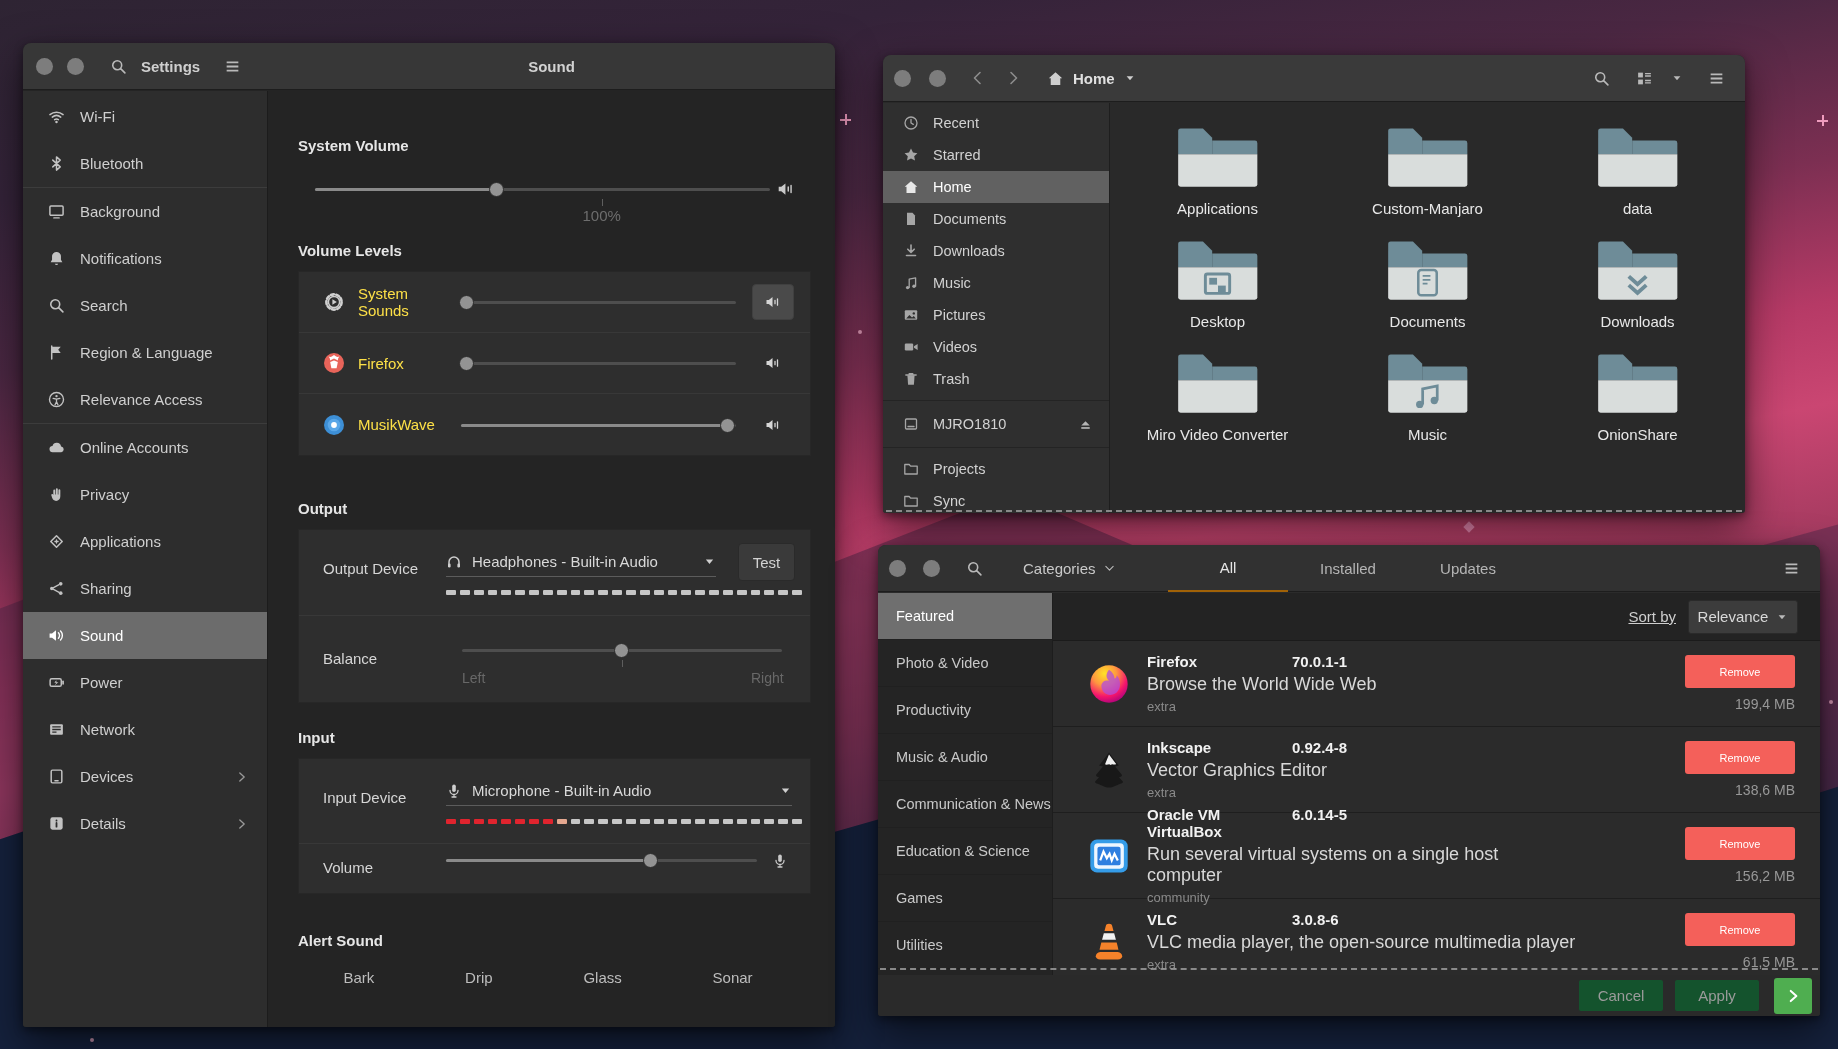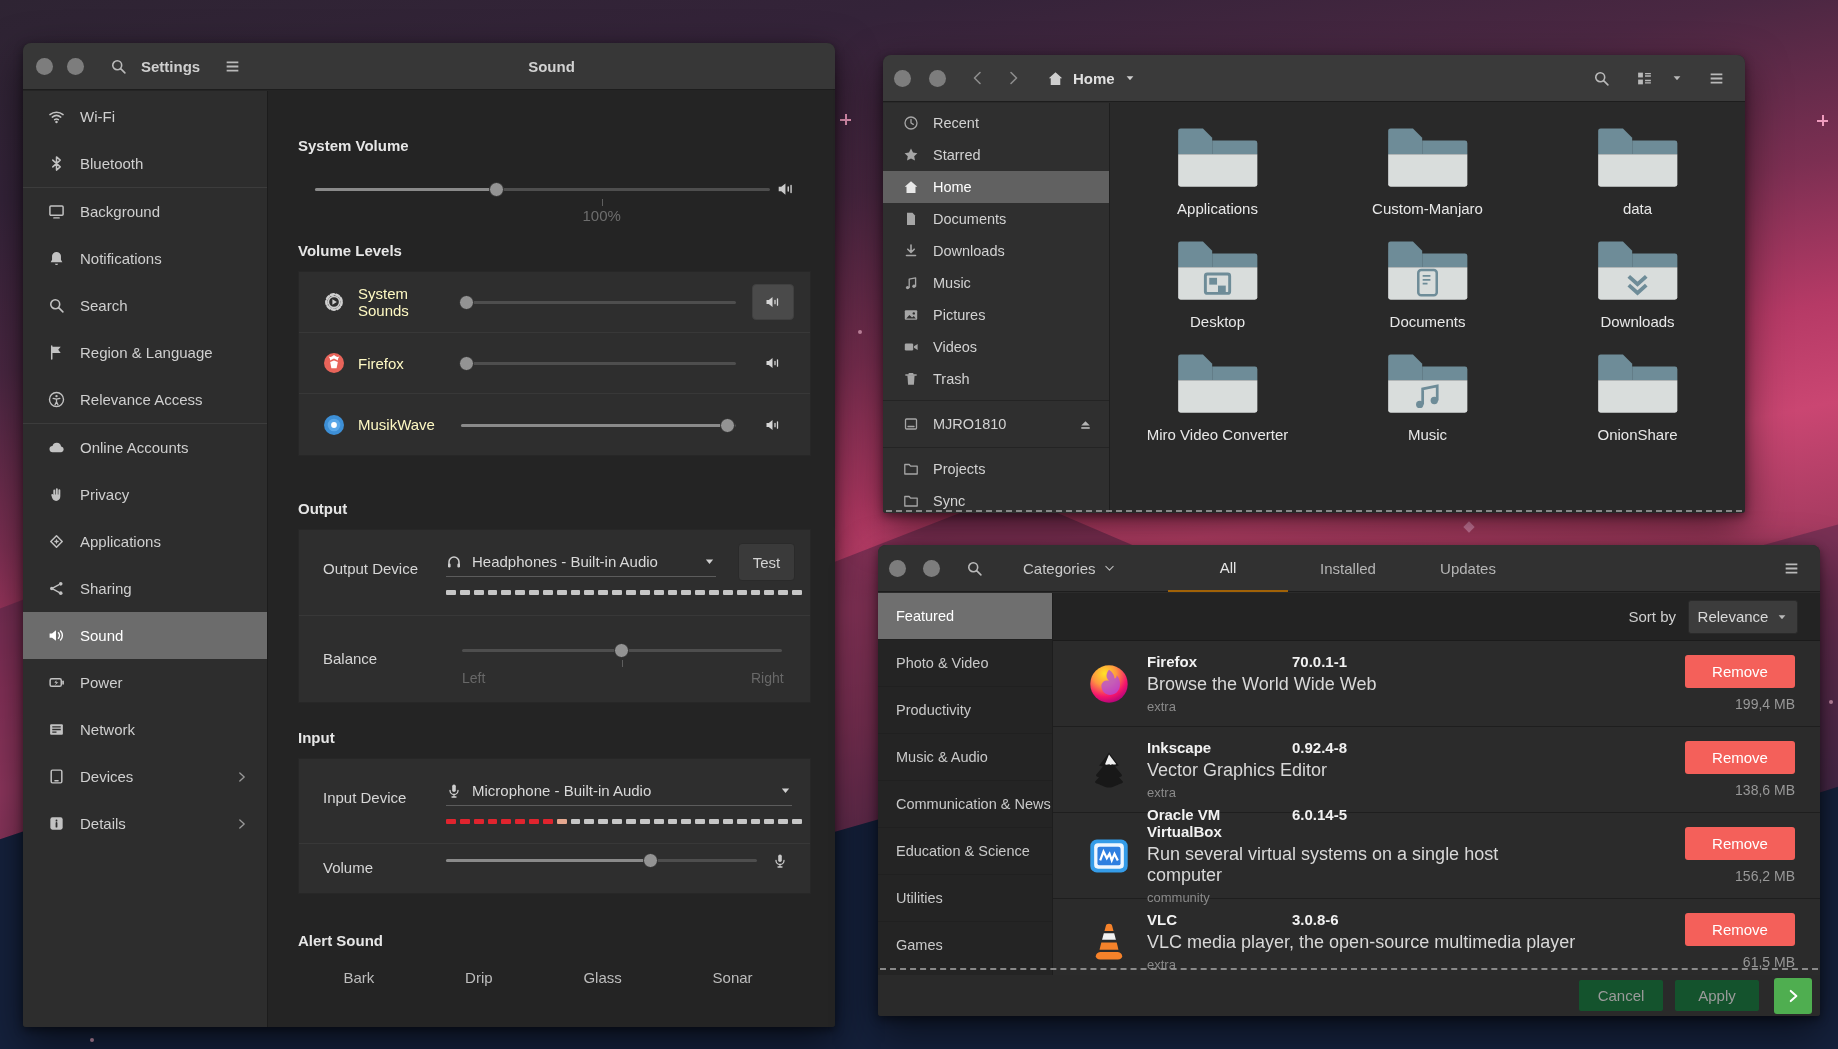--- a/index.html
+++ b/index.html
@@ -53,21 +53,21 @@
   .sysvol-row{display:flex;align-items:center;margin-top:26px;}
   .sysvol-row .slider{margin-left:17px;max-width:455px;}
   .sysvol-row .endicon{margin-left:auto;margin-right:16px;width:18px;height:18px;color:#c9c9c9;display:inline-flex;}
   .endicon svg{width:100%;height:100%;}
   
   .card{background:#2e2e2e;border:1px solid #272727;margin-top:12px;width:100%;}
   .vl-row{height:61px;display:flex;align-items:center;padding-left:24px;border-bottom:1px solid #383838;}
   .vl-row:last-child{border-bottom:none;}
   .vl-badge{width:22px;height:22px;display:inline-flex;color:#d0d0d0;}
   .vl-badge svg{width:100%;height:100%;}
-  .vl-label{margin-left:13px;width:103px;color:#fef9c3;}
+  .vl-label{margin-left:13px;width:103px;color:#fde047;}
   .vl-row .slider{max-width:288px;}
   .vl-end{width:74px;display:flex;justify-content:center;}
   .icon-box{width:42px;height:36px;background:#4a4a4a;border:1px solid #404040;border-radius:4px;display:flex;align-items:center;justify-content:center;}
   .sp-sm{width:16px;height:16px;color:#d6d6d6;display:inline-flex;}
   .sp-sm svg{width:100%;height:100%;}
   
   .dev-row{position:relative;height:86px;border-bottom:1px solid #383838;}
   .dev-row .rowlabel{position:absolute;left:24px;top:30px;color:#d6d6d6;}
   .select-line{position:absolute;left:147px;top:17px;height:30px;display:flex;align-items:center;gap:10px;border-bottom:1px solid #5c5c5c;}
   .select-line .dicon{width:16px;height:16px;color:#cfcfcf;display:inline-flex;}
@@ -117,35 +117,35 @@
   .cat-label{display:flex;align-items:center;gap:7px;color:#c9c9c9;margin-left:40px;}
   .sw-tabs{position:absolute;left:290px;top:0;height:47px;display:flex;}
   .sw-tab{width:120px;height:47px;display:flex;align-items:center;justify-content:center;color:#b5b5b5;}
   .sw-tab.active{color:#e5e5e5;font-weight:normal;border-bottom:2px solid #a16207;}
   .sw-body{position:absolute;top:48px;bottom:0;left:0;right:0;display:flex;}
   .sw-sidebar{width:175px;background:#242424;border-right:1px solid #1d1d1d;}
   .sw-cat{height:47px;display:flex;align-items:center;padding-left:18px;color:#c9c9c9;font-size:14.5px;border-bottom:1px solid #202020;}
   .sw-cat.selected{background:#6f6f6f;color:#fff;}
   .sw-main{flex:1;display:flex;flex-direction:column;position:relative;}
   .sortbar{height:48px;background:#232323;border-bottom:1px solid #1b1b1b;display:flex;align-items:center;justify-content:flex-end;}
-  .sortbar .slabel{color:#cfcfcf;margin-right:12px;}
+  .sortbar .slabel{color:#cfcfcf;margin-right:12px;text-decoration:underline;}
   .sort-btn{width:110px;height:34px;background:#3c3c3c;border:1px solid #2a2a2a;border-radius:3px;color:#d9d9d9;display:flex;align-items:center;justify-content:center;gap:8px;margin-right:22px;}
   .sort-btn .hicon{width:12px;height:12px;}
   .pkg-list{height:328px;overflow:hidden;}
   .pkg-row{height:86px;display:flex;align-items:center;padding-left:34px;border-bottom:1px solid #1e1e1e;background:#2b2b2b;}
   .pkg-icon{width:44px;height:44px;flex:0 0 auto;display:inline-flex;}
   .pkg-icon svg{width:100%;height:100%;}
   .pkg-text{margin-left:16px;position:relative;width:430px;}
   .pkg-line1{display:flex;}
   .pkg-name{font-weight:bold;color:#f2f2f2;width:145px;flex:0 0 auto;}
   .pkg-version{font-weight:bold;color:#f2f2f2;}
   .pkg-desc{color:#d8d8d8;font-size:18px;margin-top:4px;}
   .pkg-repo{color:#8a8a8a;font-size:13px;margin-top:4px;}
   .pkg-action{margin-left:auto;padding-right:25px;display:flex;flex-direction:column;align-items:flex-end;}
-  .remove-btn{width:110px;height:33px;border:none;border-radius:3px;color:#fff;font-size:15px;font-family:inherit;display:flex;align-items:center;justify-content:center;}
+  .remove-btn{width:110px;height:33px;border:none;border-radius:3px;color:#fff;font-size:11px;font-family:inherit;display:flex;align-items:center;justify-content:center;}
   .pkg-size{color:#989898;font-size:14px;margin-top:8px;}
   .sw-dashed{position:absolute;left:2px;right:2px;bottom:46px;border-top:2px dashed #9b9b9b;opacity:.85;z-index:3;}
   .sw-footer{position:absolute;left:0;right:0;bottom:0;height:41px;background:#2a2a2a;display:flex;align-items:center;justify-content:flex-end;gap:10px;z-index:2;}
   .ftr-btn{width:86px;height:33px;background:#14532d;border:1px solid #2a2a2a;border-radius:3px;color:#9b9b9b;display:flex;align-items:center;justify-content:center;}
   .go-btn{width:38px;height:36px;border-radius:3px;display:flex;align-items:center;justify-content:center;margin-left:4px;margin-right:8px;}
   .go-btn svg{width:18px;height:18px;}
 </style>
 </head>
 <body>
 
@@ -852,22 +852,22 @@
         </span>
     </div>
     <div class="sw-body">
       <div class="sw-sidebar" id="sw-cats">
           <div class="sw-cat selected">Featured</div>
           <div class="sw-cat">Photo &amp; Video</div>
           <div class="sw-cat">Productivity</div>
           <div class="sw-cat">Music &amp; Audio</div>
           <div class="sw-cat">Communication &amp; News</div>
           <div class="sw-cat">Education &amp; Science</div>
+          <div class="sw-cat">Games</div>
           <div class="sw-cat">Utilities</div>
-          <div class="sw-cat">Games</div>
         </div>
       <div class="sw-main">
         <div class="sortbar">
           <span class="slabel">Sort by</span>
           <div class="sort-btn">
             <span>Relevance</span>
             <span class="hicon">
                 <svg viewBox="0 0 16 16">
                   <path d="M3.5 5.5h9L8 11z" fill="currentColor"></path>
                 </svg>

